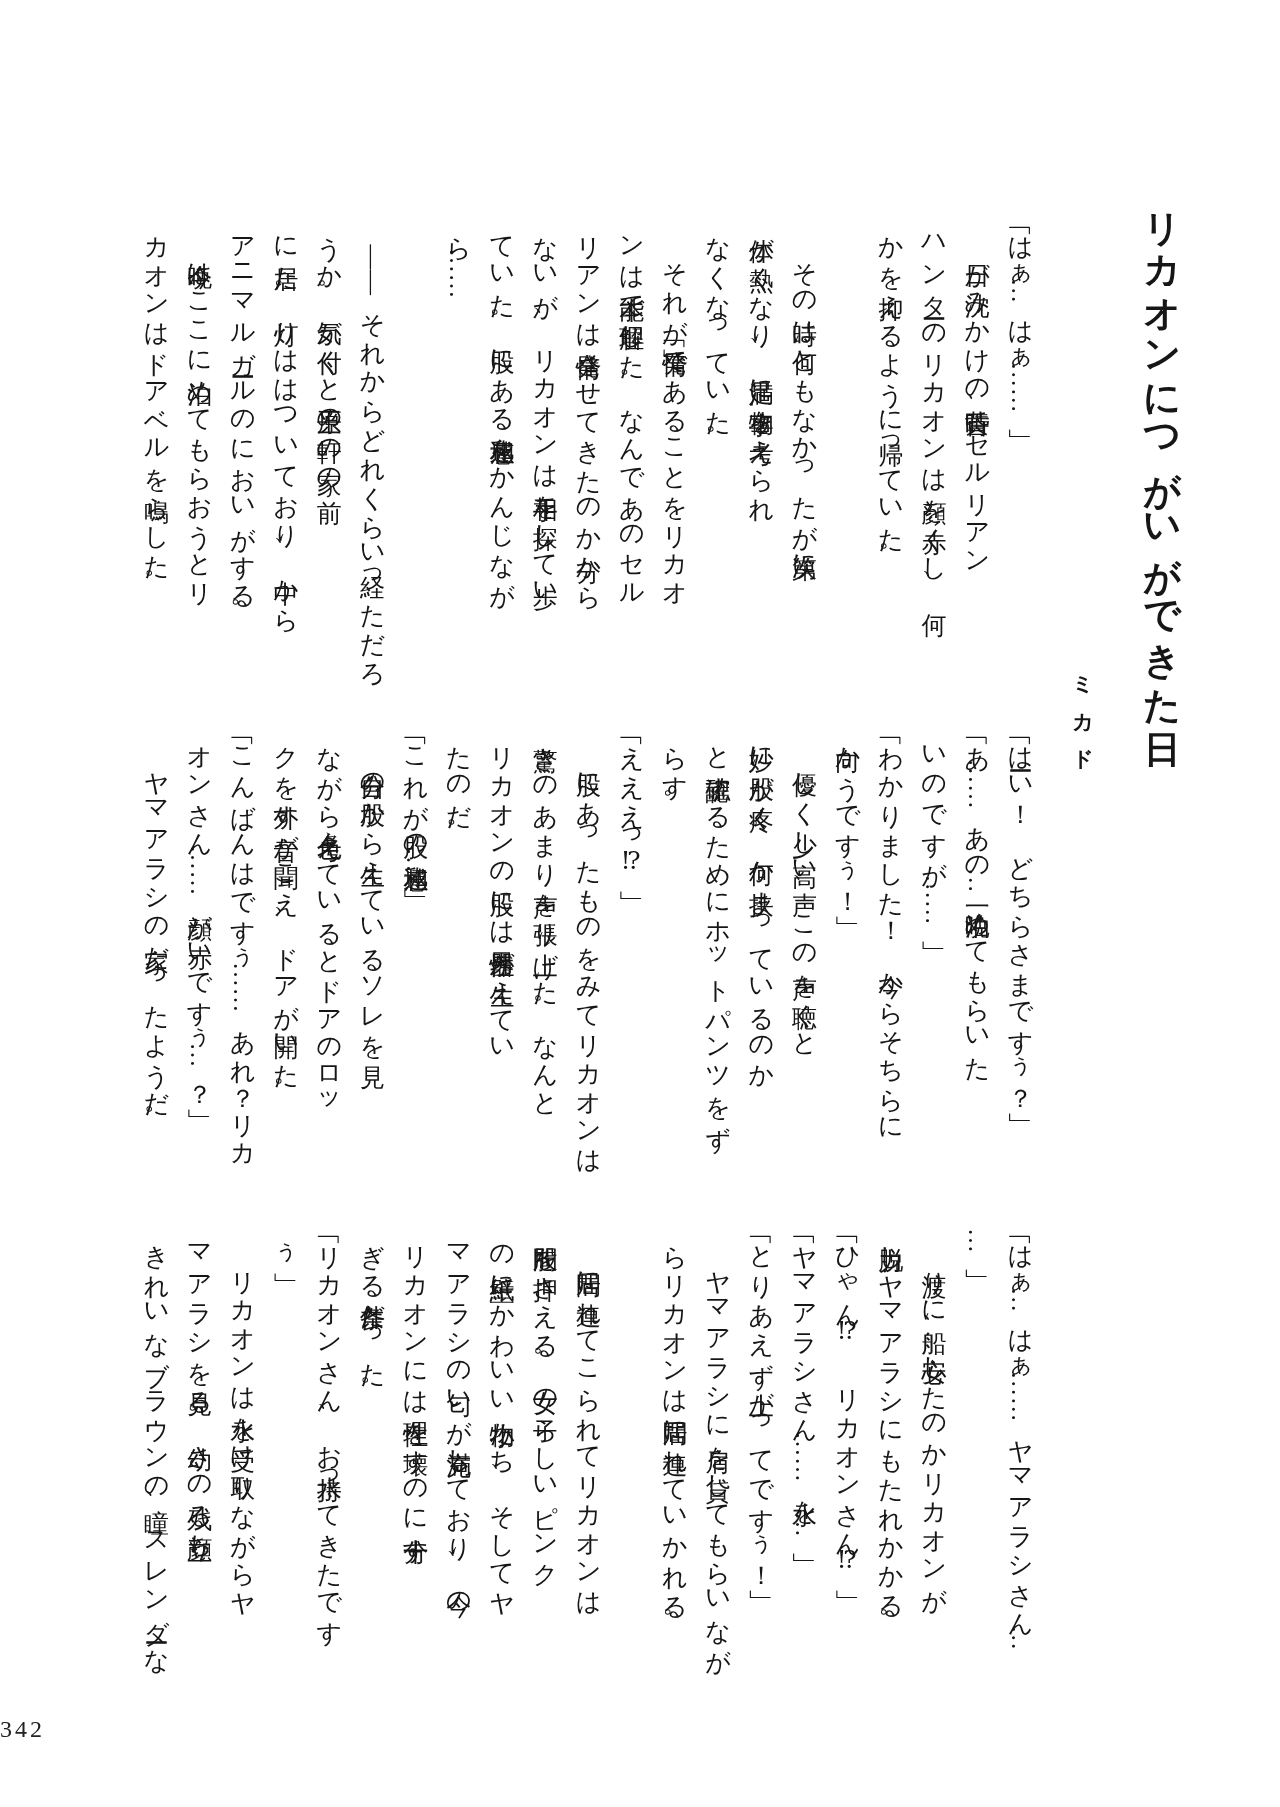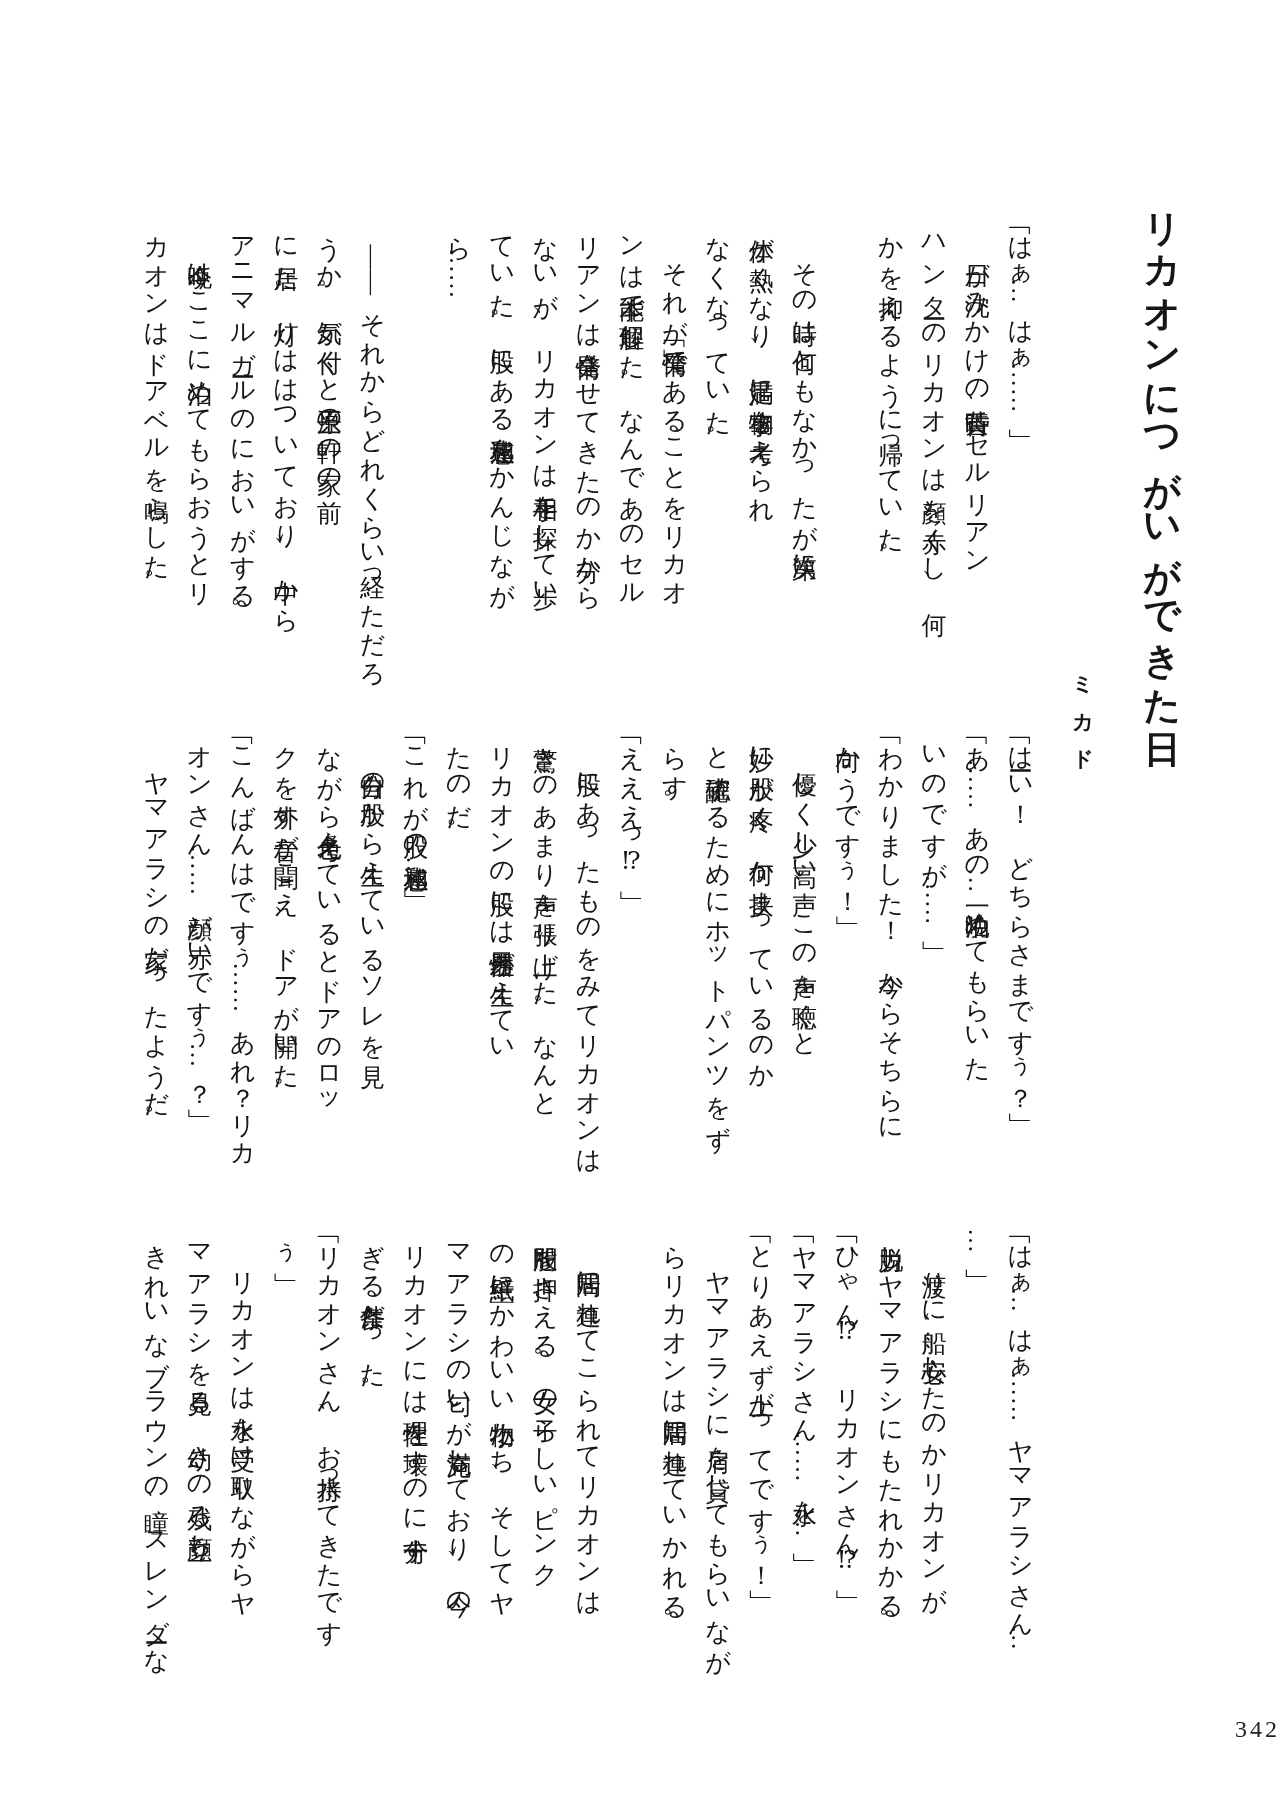--- a/index.html
+++ b/index.html
@@ -51,21 +51,21 @@
     font-weight: bold;
     line-height: 26px;
     letter-spacing: 12px;
     white-space: pre;
   }
   .page-number {
     position: absolute;
     top: 1716px;
     left: 0;
     width: 100%;
-    text-align: right;
+    text-align: left;
     font-size: 24px;
     letter-spacing: 3px;
     color: #222222;
   }
 </style>
 </head>
 <body>
 
 <div class="page">
 

